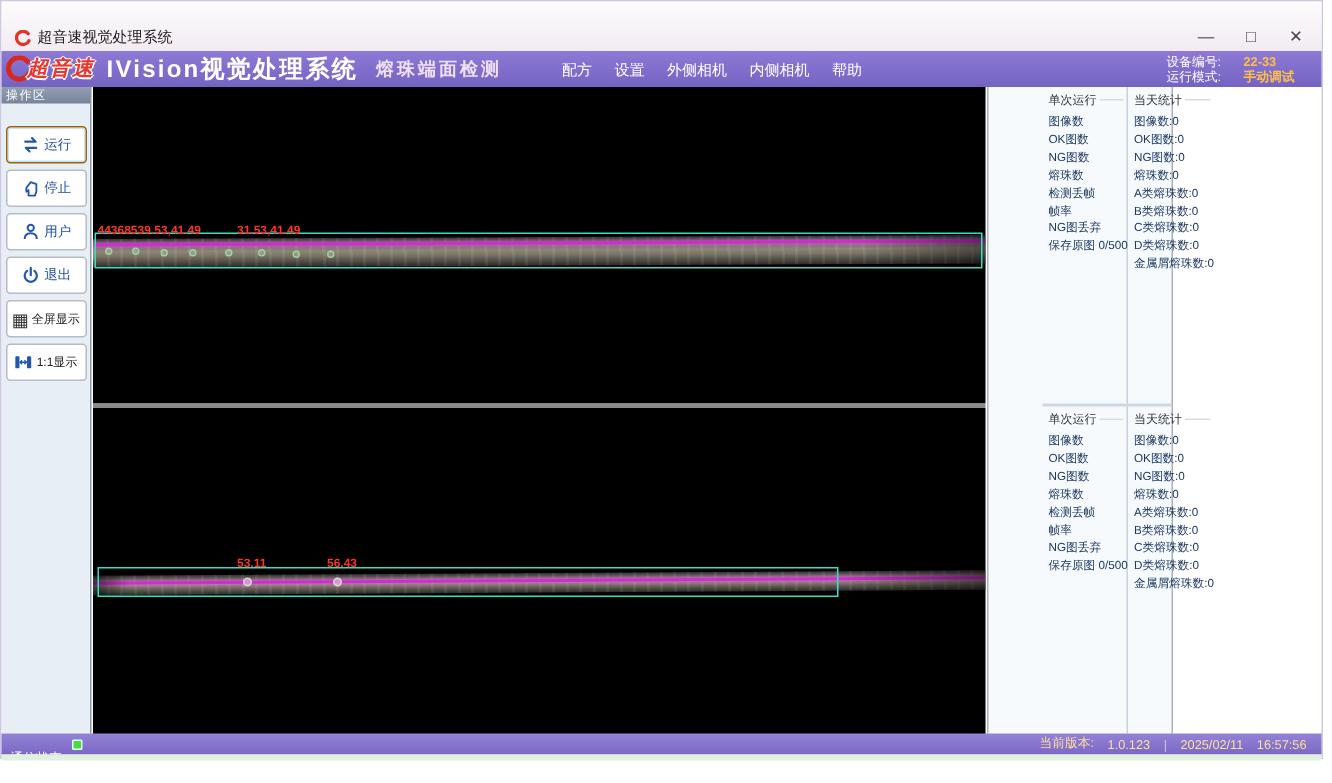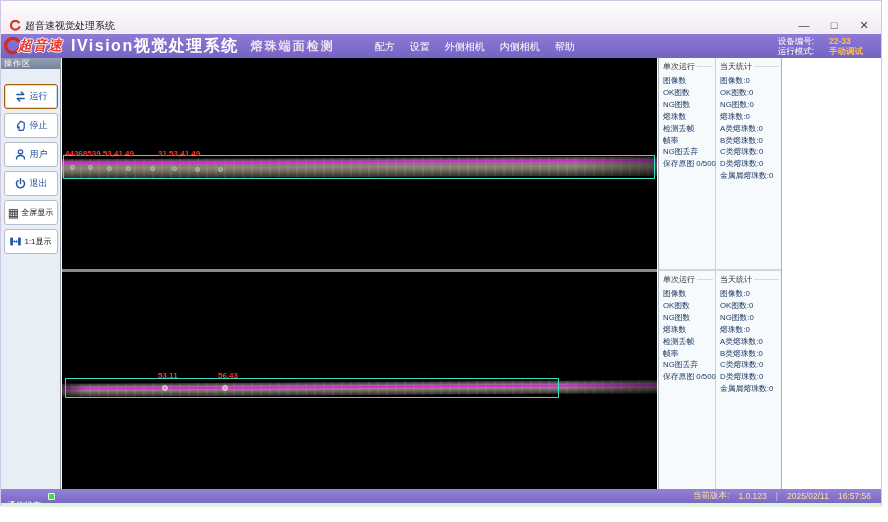--- a/index.html
+++ b/index.html
@@ -74,21 +74,21 @@
   .dot.w { width:6px; height:6px; border:1px solid #d8d8d8; background:rgba(235,235,235,0.5); }
 
   .ann { position:absolute; font-size:8px; font-weight:bold; color:#ff3524; white-space:nowrap; letter-spacing:0; }
   #viewer-top .ann.a0 { left:3px; top:91px; }
   #viewer-top .ann.a1 { left:96px; top:91px; }
   #viewer-bottom .ann.a0 { left:96px; top:99px; }
   #viewer-bottom .ann.a1 { left:156px; top:99px; }
 
   
   .stats { position:absolute; left:657px; top:57px; width:124px; height:431px; background:#f6fafd;
-    border-left:1px solid #a8b2bf; border-right:1px solid #a8b2bf; }
+    border-left:1px solid #a8b2bf; border-right:1px solid #a8b2bf;padding-left:36px; }
   .stats-group { display:flex; }
   .stats-group.g0 { height:211px; }
   .stats-group.g1 { height:220px; border-top:2px solid #cdd8e2; }
   .scol { width:57px; padding:3px 0 0 4px; }
   .scol.first { border-right:1px solid #c5d2de; }
   .scol.second { width:65px; }
   .scol-head { display:flex; align-items:center; gap:2px; margin-bottom:3px; }
   .scol-head .t { font-size:8px; color:#333; white-space:nowrap; }
   .scol-head .rule { flex:1; height:1px; background:#d4dbe3; margin-right:2px; }
   .srow { font-size:7.8px; color:#1e3a64; line-height:11.9px; white-space:nowrap; }

